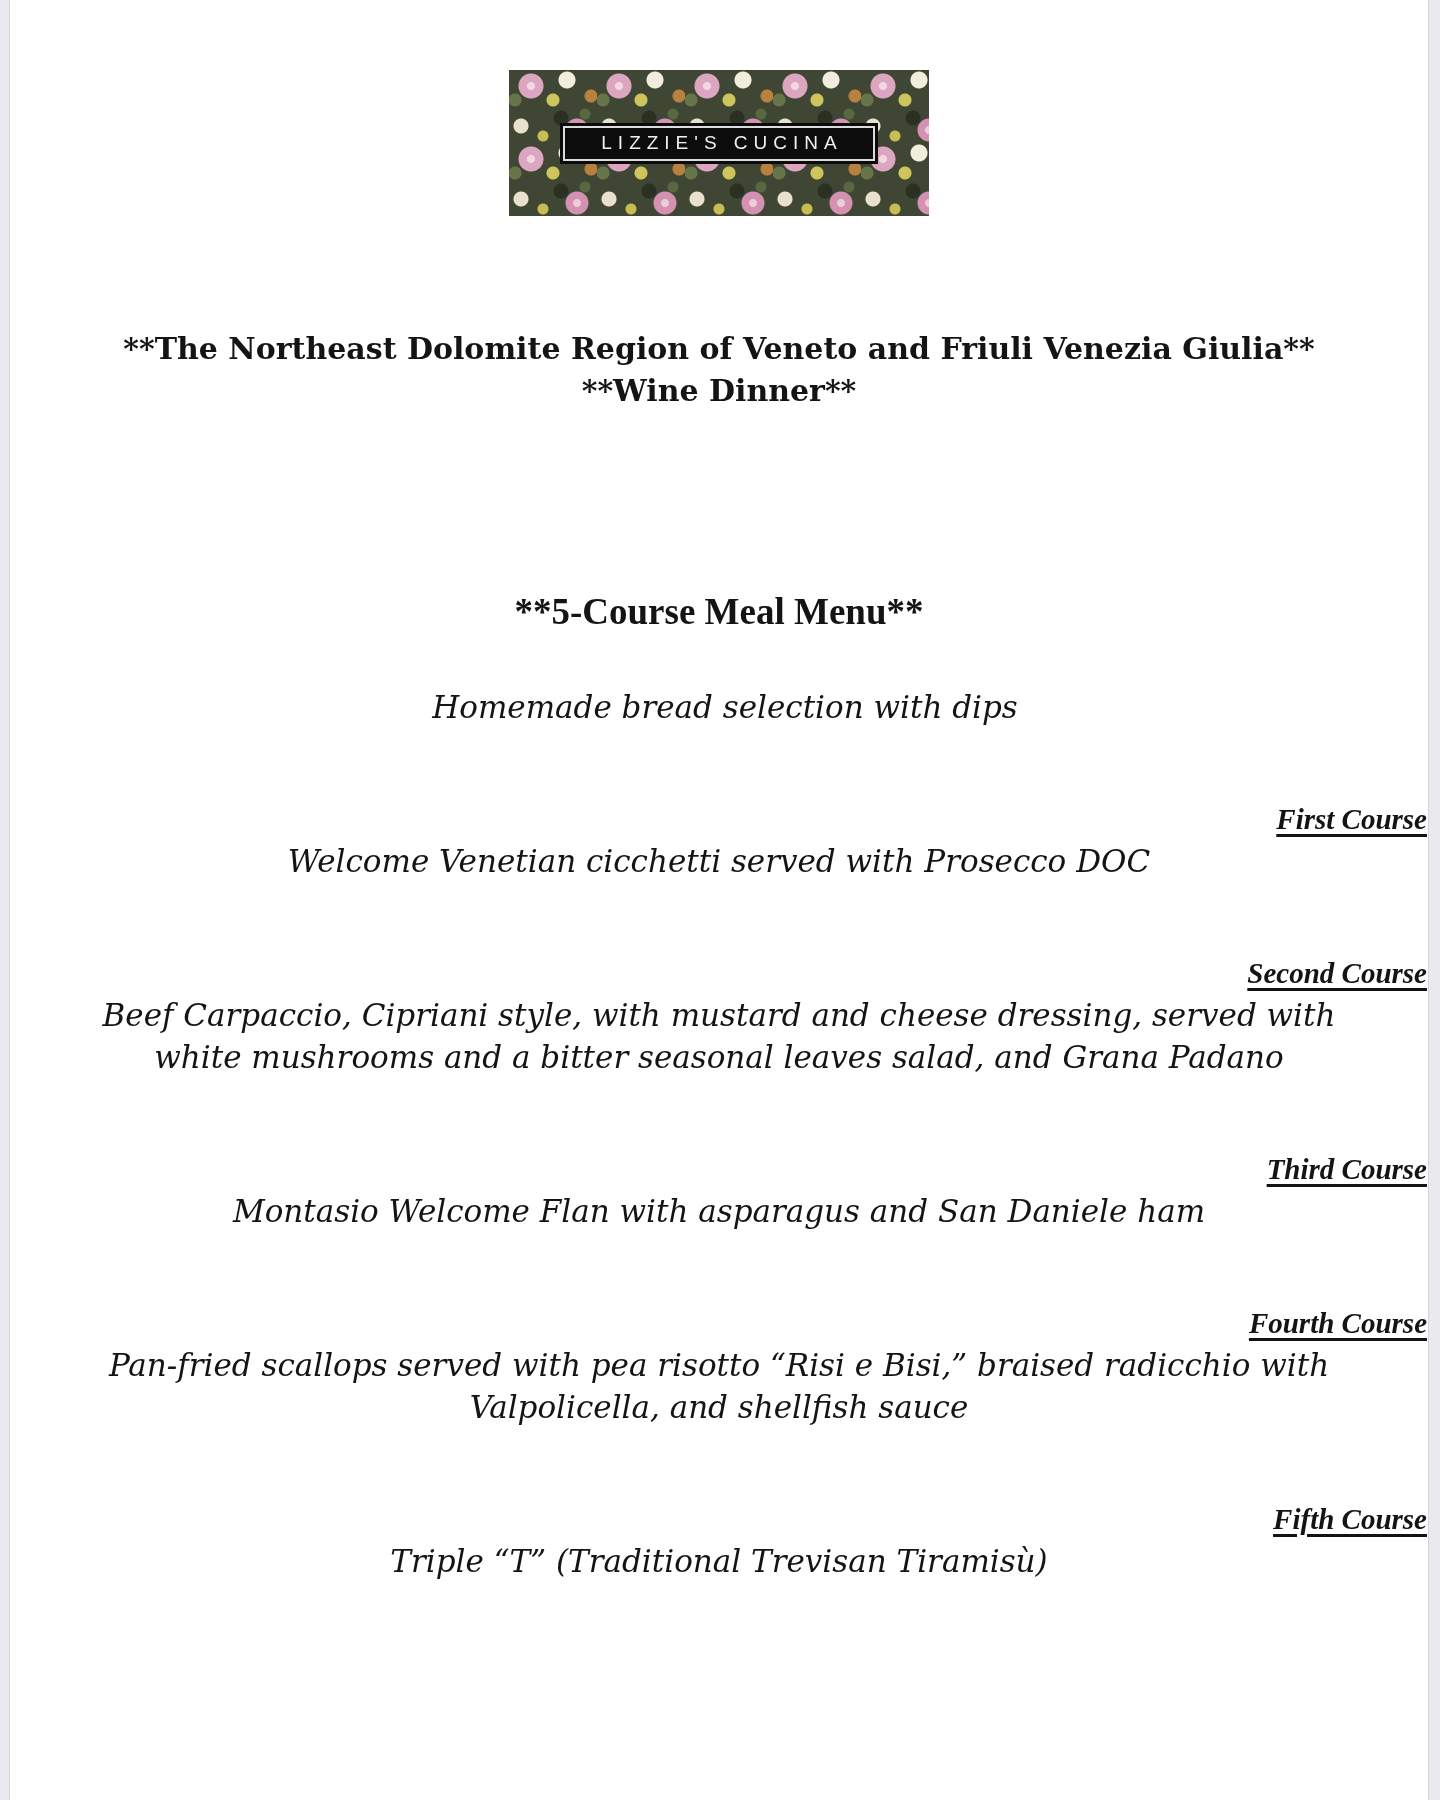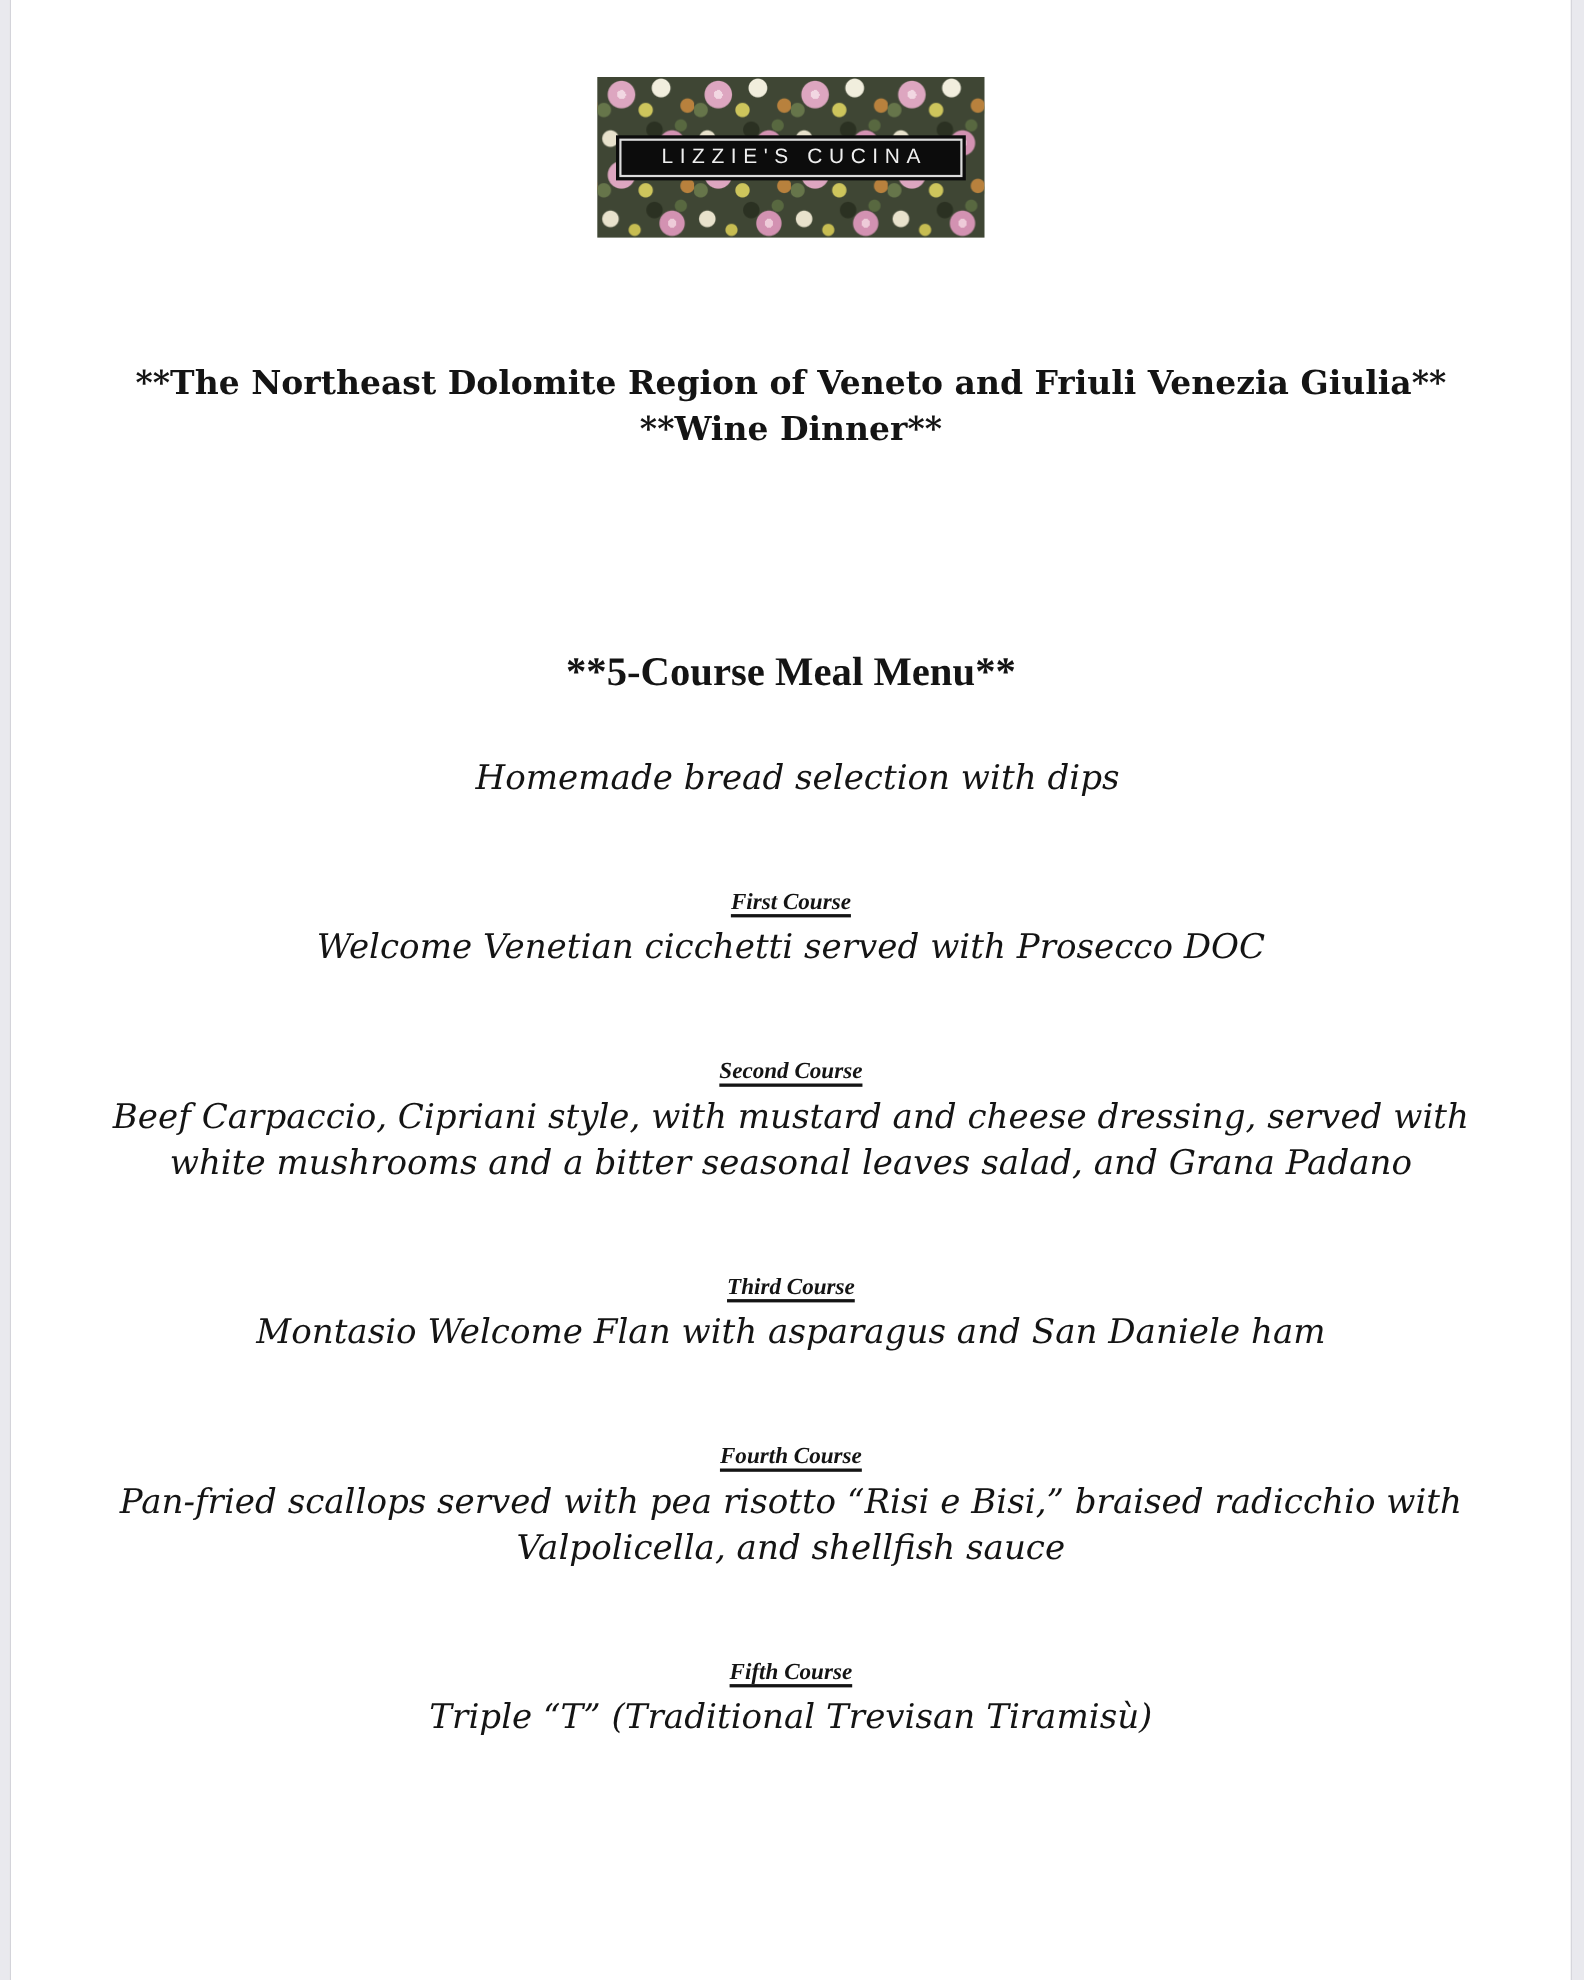--- a/index.html
+++ b/index.html
@@ -15,21 +15,21 @@
   }
   .gutter-left  { left: 0;  width: 10px; border-right: 1px solid #d4d4da; }
   .gutter-right { right: 0; width: 12px; border-left: 1px solid #d4d4da; }
   .page {
     position: absolute; left: 11px; right: 13px; top: 0; height: 1800px;
     background: #ffffff; text-align: center;
   }
 
   
   .logo {
-    margin: 70px auto 0; width: 352px; height: 146px;
+    margin: 70px auto 0; width: 420px; height: 146px;
     display: flex; align-items: center; justify-content: center;
     background-color: #3f4634;
     background-image:
       radial-gradient(circle at 22px 16px, #f2d7e2 0 4px, #dda6c0 4px 12px, rgba(221,166,192,0) 13px),
       radial-gradient(circle at 68px 60px, #eecbd9 0 4px, #d392b2 4px 11px, rgba(211,146,178,0) 12px),
       radial-gradient(circle at 58px 10px, #f1eedd 0 8px, rgba(241,238,221,0) 9px),
       radial-gradient(circle at 12px 56px, #e8e2cc 0 7px, rgba(232,226,204,0) 8px),
       radial-gradient(circle at 44px 30px, #cdc55c 0 6px, rgba(205,197,92,0) 7px),
       radial-gradient(circle at 82px 26px, #b8813d 0 6px, rgba(184,129,61,0) 7px),
       radial-gradient(circle at 34px 66px, #c7bd52 0 5px, rgba(199,189,82,0) 6px),
@@ -68,24 +68,25 @@
   }
   .menu-intro {
     margin: 52px 0 0;
     font-style: italic; font-size: 31px; line-height: 42px; padding-left: 12px;
   }
   .course { margin-top: 70px; }
   .course-heading {
     margin: 0;
     font-family: "Liberation Serif", serif;
     font-style: italic; font-weight: bold;
-    font-size: 21px; line-height: 42px;
+    font-size: 29px; line-height: 42px;
     text-decoration: underline;
     text-decoration-thickness: 2.5px;
     text-underline-offset: 5px;
+    text-align: right;
   }
   .course-desc {
     margin: 0 auto; max-width: 1240px;
     font-style: italic; font-size: 31px; line-height: 42px;
   }
 </style>
 </head>
 <body>
 
 <div class="gutter gutter-left"></div>

